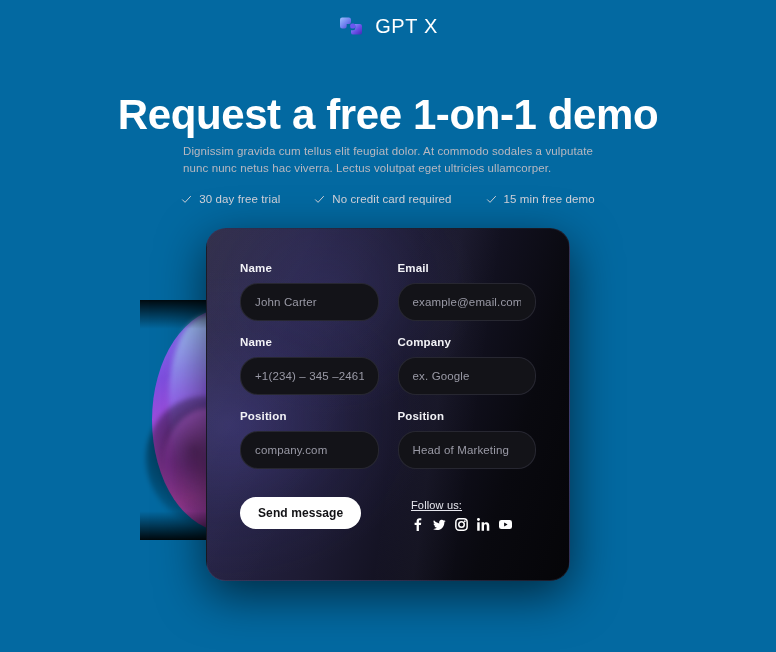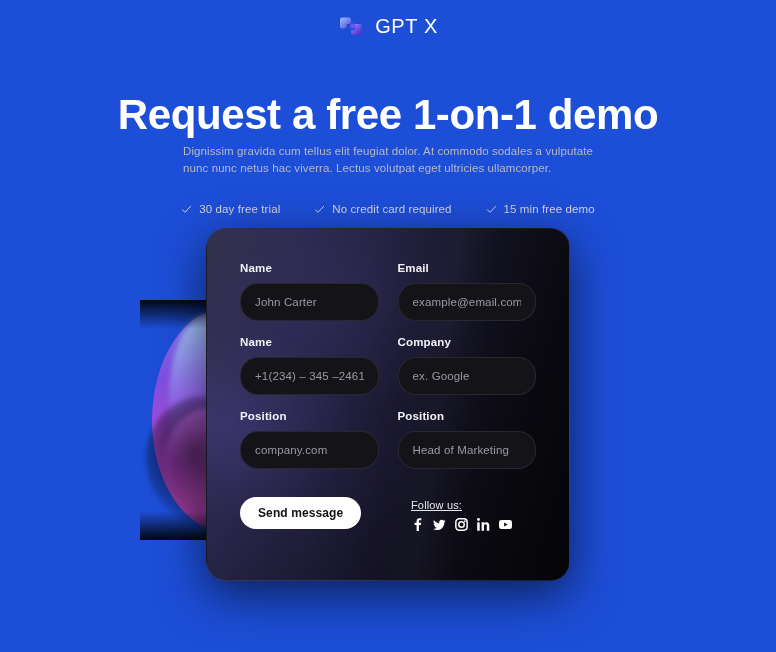--- a/index.html
+++ b/index.html
@@ -14,21 +14,21 @@
   body {
     font-family: "Liberation Sans", sans-serif;
     color: #ffffff;
     -webkit-font-smoothing: antialiased;
   }
 
   .page {
     position: relative;
     width: 776px;
     height: 652px;
-    background: #1d4ed8;
+    background: #0369a1;
   }
 
   
   .brand {
     position: absolute;
     top: 13px;
     left: 0;
     width: 776px;
     display: flex;
     align-items: center;
@@ -71,21 +71,21 @@
     text-align: left;
     font-size: 11.5px;
     line-height: 16.5px;
     color: #b8b8c0;
     letter-spacing: 0.1px;
   }
 
   
   .features {
     position: absolute;
-    top: 203px;
+    top: 193px;
     left: 0;
     width: 776px;
     display: flex;
     justify-content: center;
     gap: 34px;
   }
   .feature {
     display: flex;
     align-items: center;
     gap: 7px;

